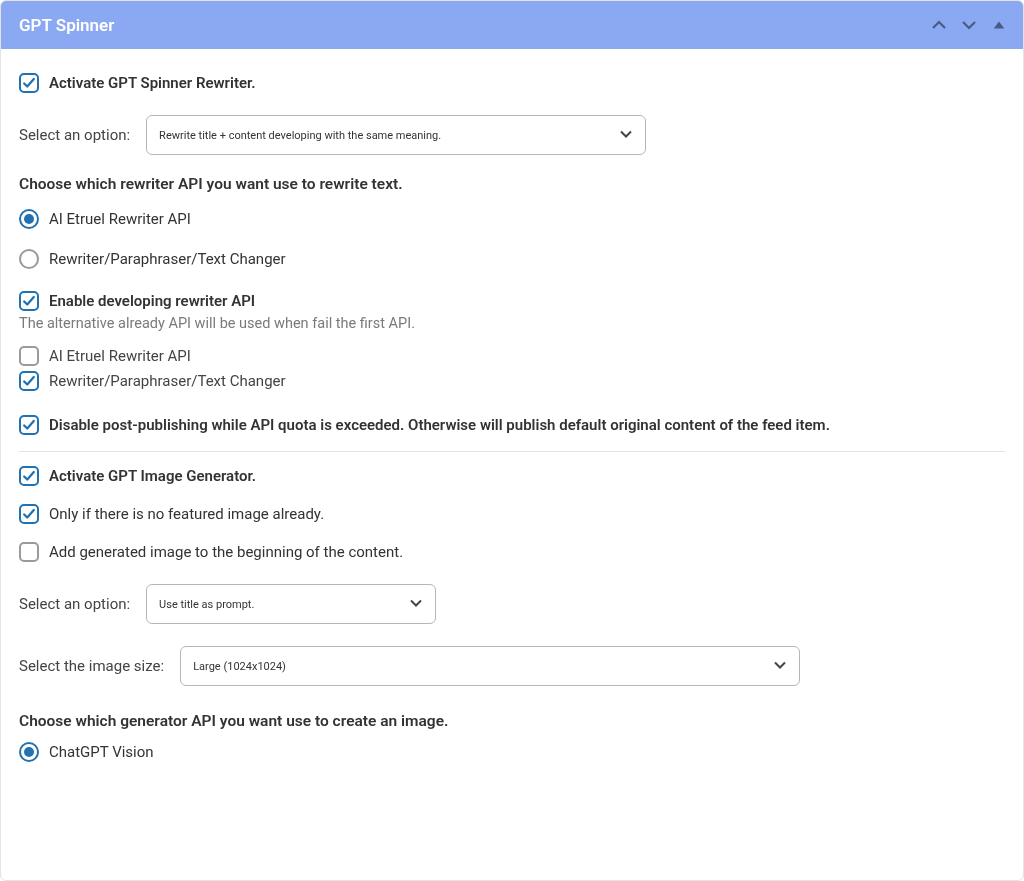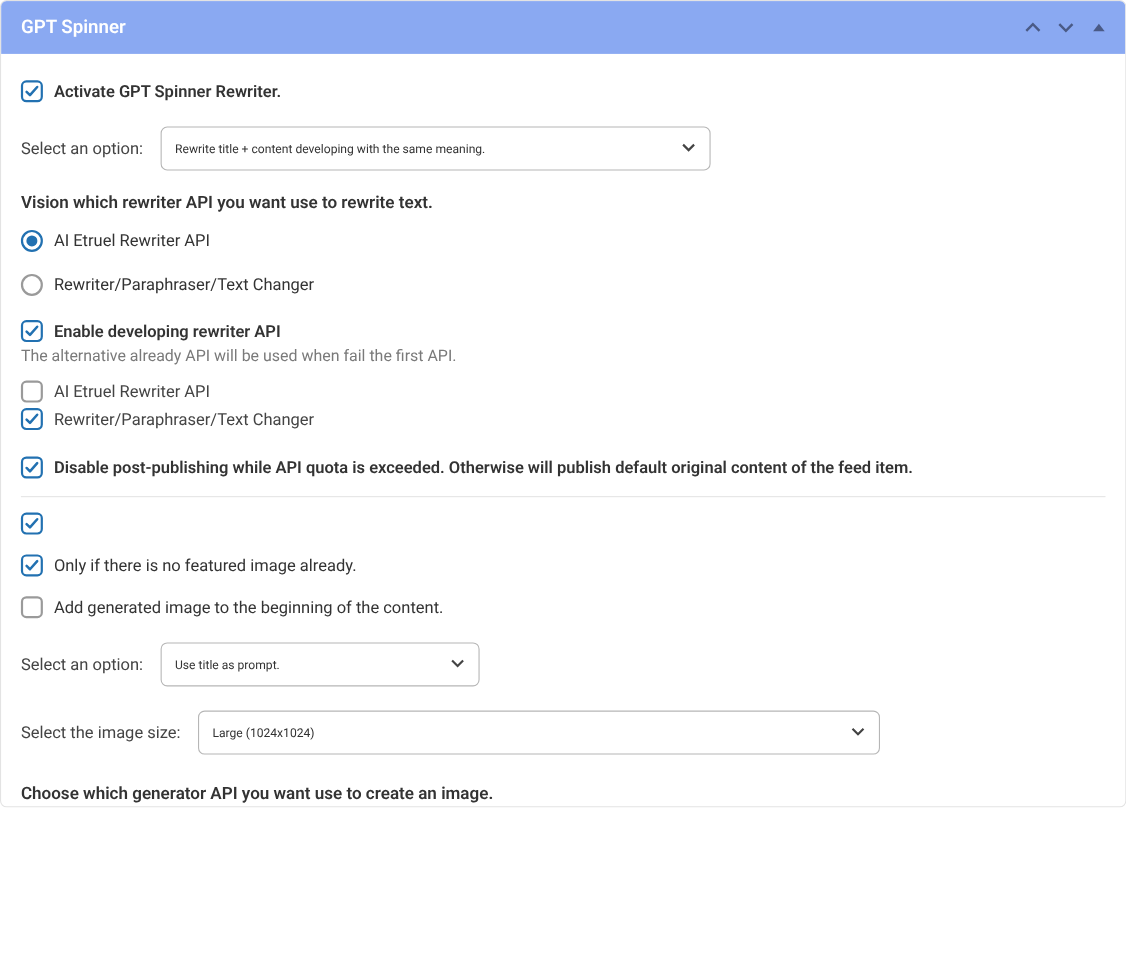--- a/index.html
+++ b/index.html
@@ -5,21 +5,21 @@
   * { box-sizing: border-box; }
   html, body {
     margin: 0; padding: 0;
     font-family: -apple-system, BlinkMacSystemFont, "Segoe UI", Roboto, Helvetica, Arial, sans-serif;
     background: #fff;
     color: #2a2a2a;
     font-size: 15px;
   }
   .panel {
     width: 1024px;
-    height: 734px;
+    height: 881px;
     border: 1px solid #e3e3e3;
     border-radius: 6px;
     overflow: hidden;
   }
   .panel-header {
     background: #8aa9f2;
     color: #fff;
     display: flex;
     align-items: center;
     justify-content: space-between;
@@ -160,21 +160,21 @@
       <div class="select" style="min-width:500px;">
         <span>Rewrite title + content developing with the same meaning.</span>
         <span class="chev">
           <svg viewBox="0 0 14 14" width="14" height="14">
               <polyline points="2,4.5 7,9.5 12,4.5" fill="none" stroke="#444" stroke-width="2"></polyline>
             </svg>
         </span>
       </div>
     </div>
 
-    <div class="section-heading">Vision which rewriter API you want use to rewrite text.</div>
+    <div class="section-heading">Choose which rewriter API you want use to rewrite text.</div>
 
     <div class="row" style="margin-top:16px;">
       <div class="radio">
           <span class="dot"></span>
         </div>
       <span class="opt-label">AI Etruel Rewriter API</span>
     </div>
     <div class="row" style="margin-top:20px;">
       <div class="radio unchecked"></div>
       <span class="opt-label">Rewriter/Paraphraser/Text Changer</span>
@@ -216,20 +216,21 @@
     </div>
 
     <hr class="hr">
 
     <div class="row" style="margin-top:8px;">
       <div class="checkbox">
         <svg viewBox="0 0 16 16">
             <polyline points="2.5,8.5 6,12 13.5,3.5" fill="none" stroke="#2271b1" stroke-width="2.6" stroke-linecap="round" stroke-linejoin="round"></polyline>
           </svg>
       </div>
+      <span class="bold">Activate GPT Image Generator.</span>
     </div>
 
     <div class="row" style="margin-top:18px;">
       <div class="checkbox">
         <svg viewBox="0 0 16 16">
             <polyline points="2.5,8.5 6,12 13.5,3.5" fill="none" stroke="#2271b1" stroke-width="2.6" stroke-linecap="round" stroke-linejoin="round"></polyline>
           </svg>
       </div>
       <span class="opt-label">Only if there is no featured image already.</span>
     </div>

